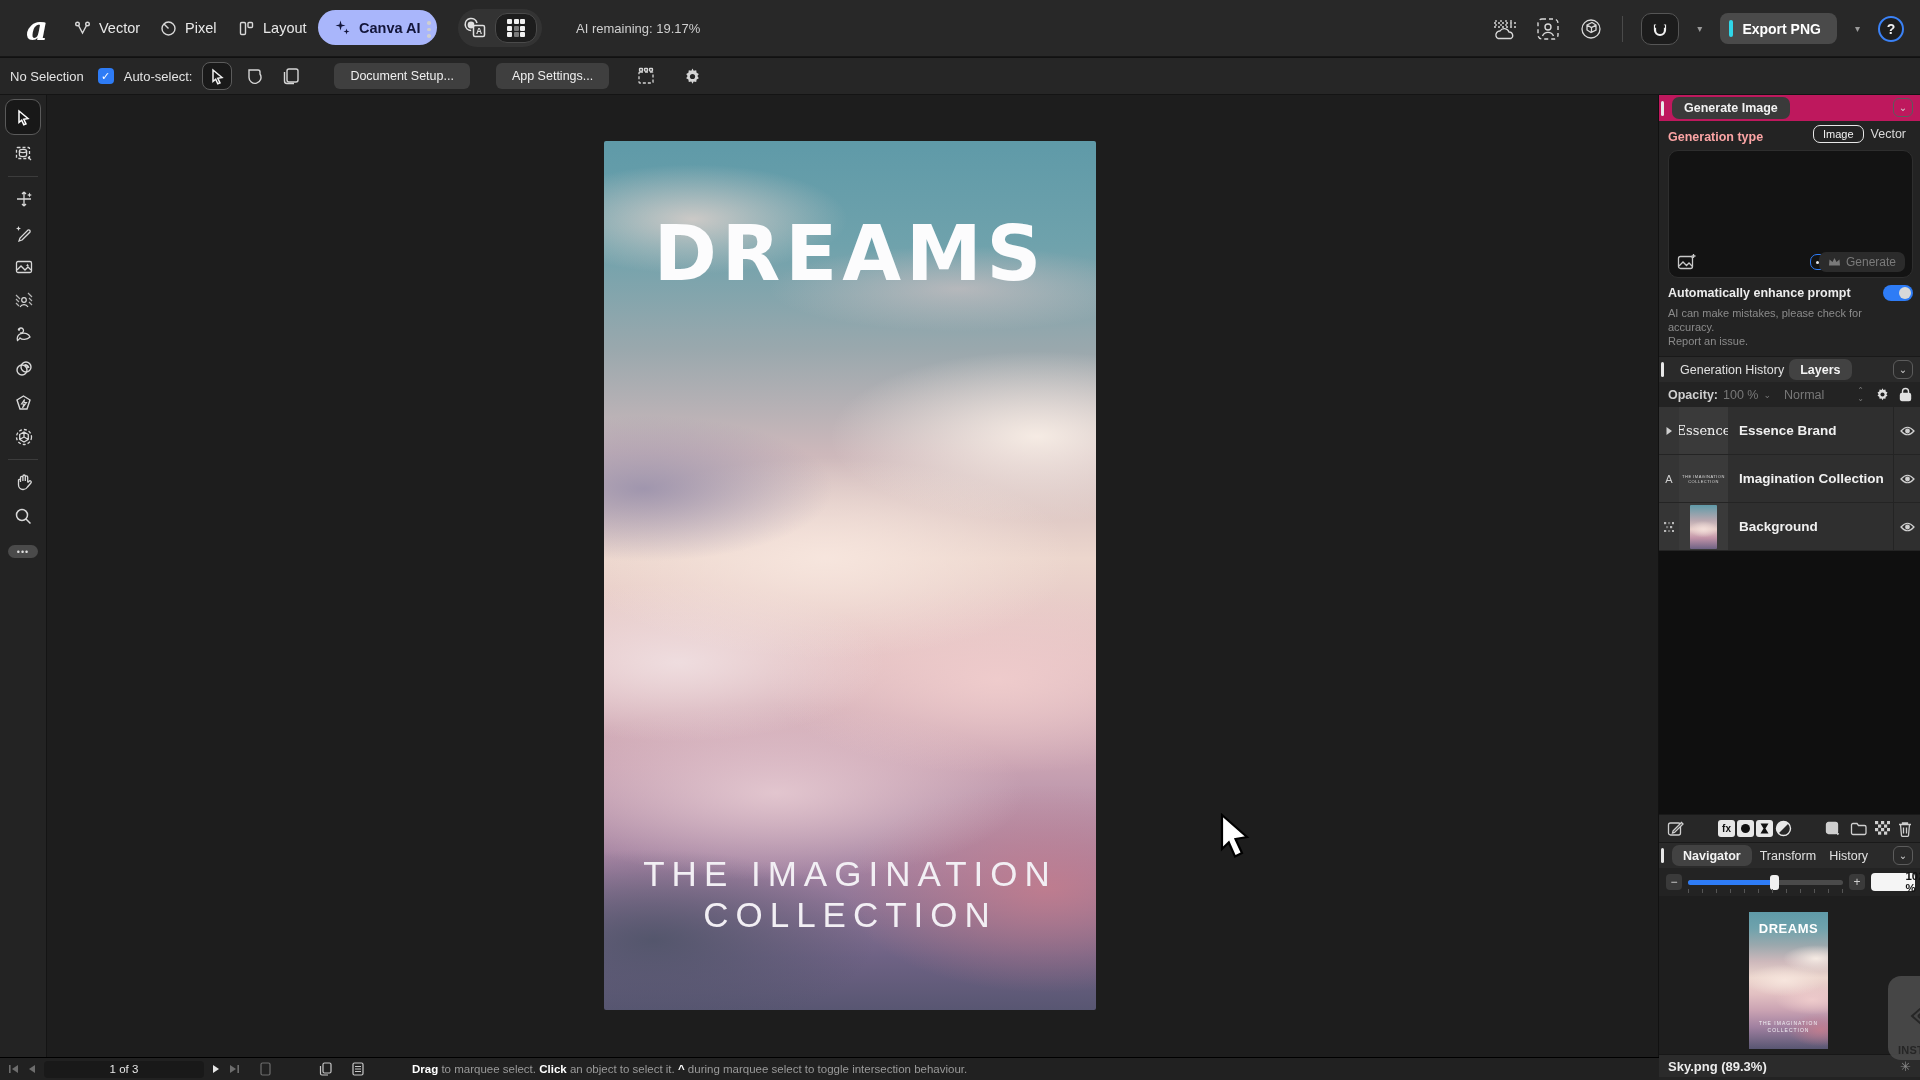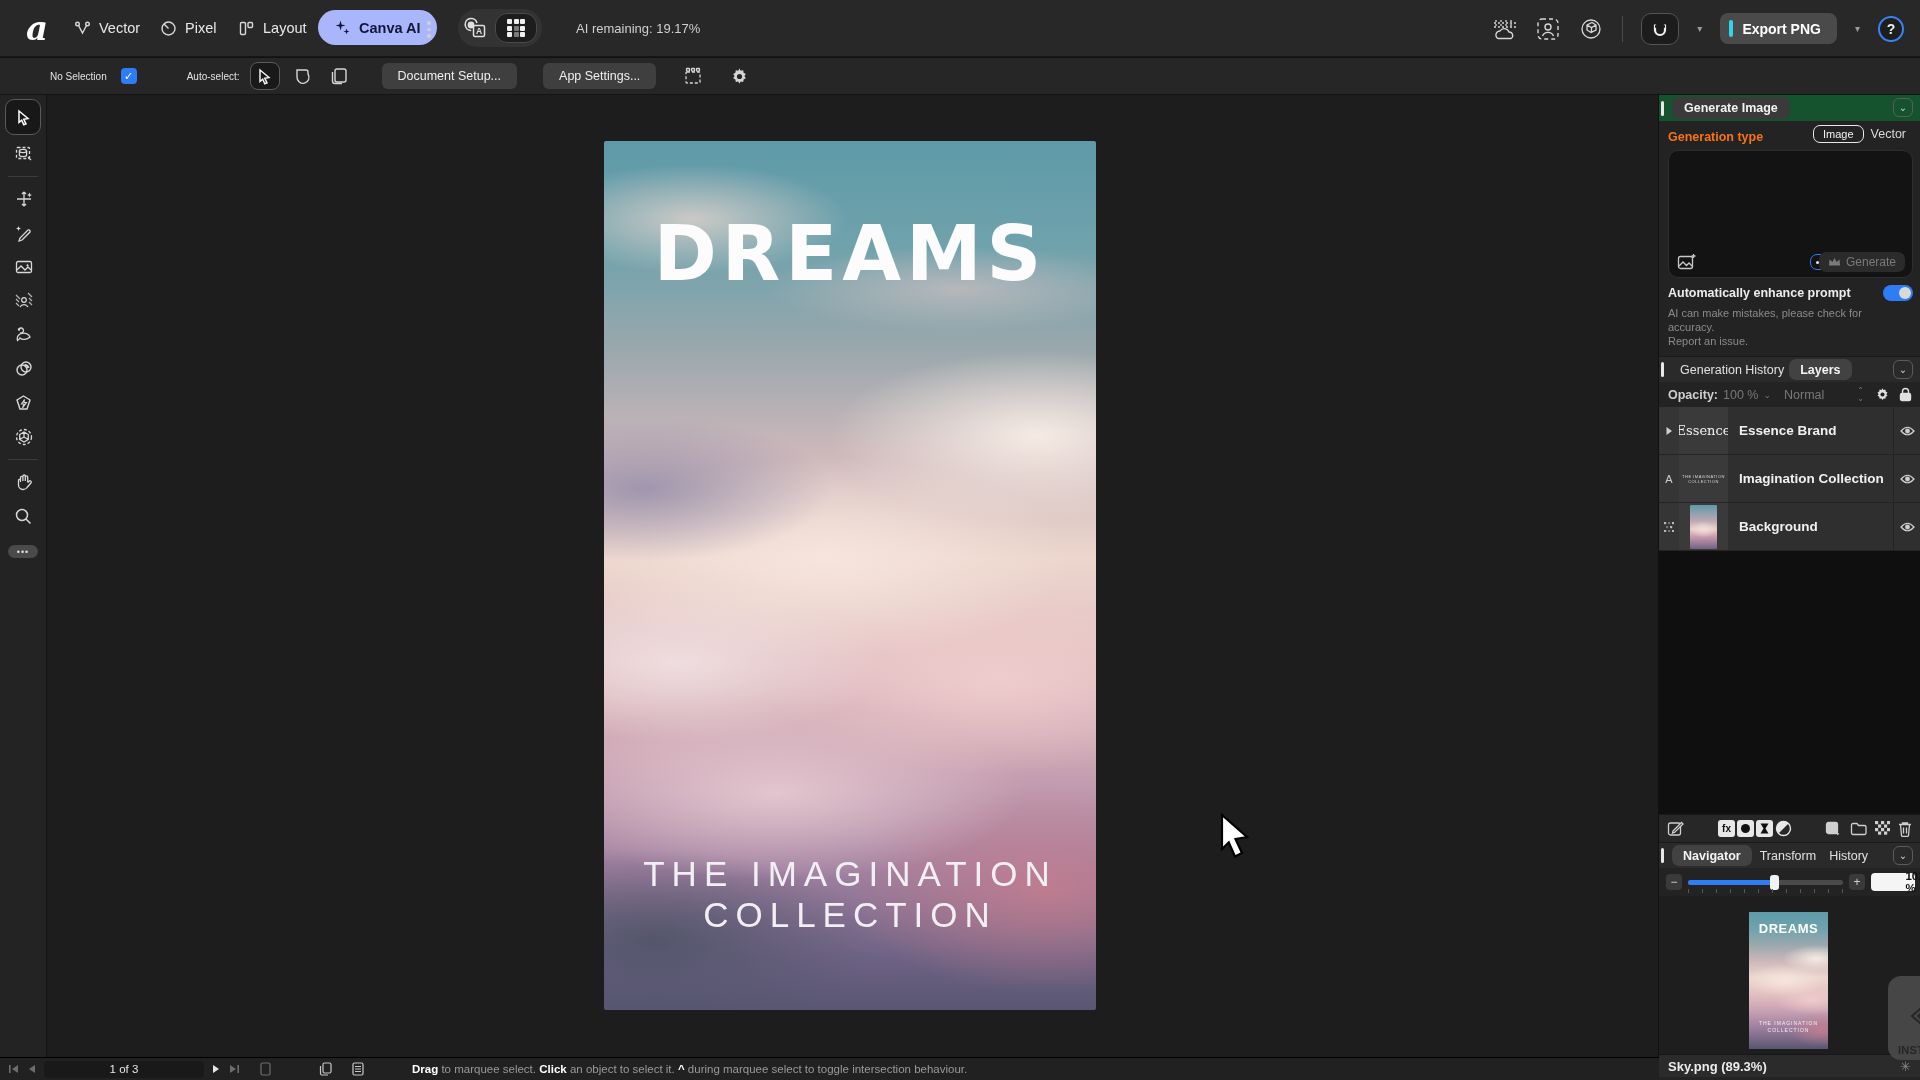--- a/index.html
+++ b/index.html
@@ -33,21 +33,21 @@
   .chev { color:#9a9a9a; font-size:10px; }
   .export-btn { height:31px; background:#4a4a4a; border-radius:8px; display:flex; align-items:center; gap:9px;
                 padding:0 16px 0 9px; color:#fff; font-size:14px; font-weight:bold; }
   .export-accent { width:4px; height:17px; border-radius:2px; }
   .help-btn { width:26px; height:26px; border:2px solid #3b82f6; border-radius:50%; background:#1e1e1e;
               color:#f0f0f0; font-size:14px; font-weight:bold; display:flex; align-items:center; justify-content:center; }
 
   
   #toolbar2 { position:absolute; left:0; top:58px; width:1920px; height:37px; background:#262626; border-bottom:1px solid #141414;
               display:flex; align-items:center; gap:10px; padding-left:10px; }
-  .tb2-text { font-size:10px; color:#e2e2e2;margin-left:40px; }
+  .tb2-text { font-size:13px; color:#e2e2e2; }
   .cb { width:16px; height:16px; background:#2e7cf6; border-radius:4px; display:flex; align-items:center; justify-content:center;
         color:#fff; font-size:11px; font-weight:bold; margin-left:4px; }
   .cursor-btn-active { width:30px; height:28px; background:#191919; border:1px solid #5c5c5c; border-radius:8px;
                        display:flex; align-items:center; justify-content:center; }
   .flat-icon { display:flex; align-items:center; justify-content:center; width:26px; height:26px; color:#d5d5d5; }
   .gray-btn { height:26px; background:#3f3f3f; border-radius:6px; color:#efefef; font-size:12.5px;
               display:flex; align-items:center; padding:0 16px; }
 
   
   #sidebar { position:absolute; left:0; top:95px; width:47px; height:962px; background:#232323; border-right:1px solid #141414; }
@@ -91,21 +91,21 @@
 
   
   #rpanel { position:absolute; left:1659px; top:95px; width:261px; height:985px; background:#232323; }
   .sec-header { position:relative; height:26px; display:flex; align-items:center; }
   .drag-handle { width:3px; height:15px; background:#e8e8e8; border-radius:2px; margin:0 8px 0 2px; }
   .hdr-pill { height:22px; background:#3a3a3a; border-radius:7px; color:#f2f2f2; font-size:12.5px; font-weight:bold;
               display:flex; align-items:center; padding:0 12px; }
   .collapse-btn { position:absolute; right:7px; top:3px; width:20px; height:19px; border:1px solid #5c5c5c; border-radius:6px;
                   color:#cfcfcf; font-size:10px; display:flex; align-items:center; justify-content:center; }
   .gen-type-row { display:flex; align-items:center; height:26px; padding:0 7px 0 9px; }
-  .gen-type-label { font-size:12.5px; font-weight:bold; color:#f97316; flex:1;margin-top:6px; }
+  .gen-type-label { font-size:12.5px; font-weight:bold; color:#fca5a5; flex:1;margin-top:6px; }
   .seg-active { border:1.5px solid #e8e8e8; border-radius:7px; padding:2px 9px; font-size:11px; color:#f2f2f2; }
   .seg { padding:2px 7px; font-size:12.5px; color:#d9d9d9; }
   .prompt-box { position:relative; margin:3px 7px 0 9px; height:128px; background:#131313; border:1px solid #2e2e2e; border-radius:10px; }
   .prompt-box textarea { position:absolute; inset:8px 8px 30px 8px; background:transparent; border:none; resize:none; outline:none;
                          color:#dcdcdc; font-size:12.5px; font-family:"Liberation Sans",sans-serif; }
   .prompt-box textarea::placeholder { color:#6b6b6b; }
   .dots-btn { position:absolute; right:78px; bottom:7px; width:24px; height:16px; border:1.5px solid #2e7cf6; border-radius:7px;
               display:flex; align-items:center; justify-content:center; gap:2px; }
   .dots-btn i { width:3px; height:3px; border-radius:50%; background:#e8e8e8; }
   .gen-btn { position:absolute; right:7px; bottom:5px; height:20px; background:#2b2b2b; border-radius:7px; color:#7a7a7a;
@@ -459,21 +459,21 @@
         <path d="M3 4.5 h6 M3 7 h6 M3 9.5 h6"></path>
       </svg>
   </span>
   <span class="hint">
     <b>Drag</b><span> to marquee select. </span><b>Click</b><span> an object to select it. </span><b>^</b><span> during marquee select to toggle intersection behaviour.</span>
   </span>
 </div>
 
 <div id="rpanel">
 
-  <div class="sec-header" style="background:#14532d">
+  <div class="sec-header" style="background:#be185d">
     <span class="drag-handle"></span>
     <span class="hdr-pill">Generate Image</span>
     <span class="collapse-btn">⌄</span>
   </div>
 
   <div class="gen-type-row">
     <span class="gen-type-label">Generation type</span>
     <span class="seg-active">Image</span>
     <span class="seg">Vector</span>
   </div>

